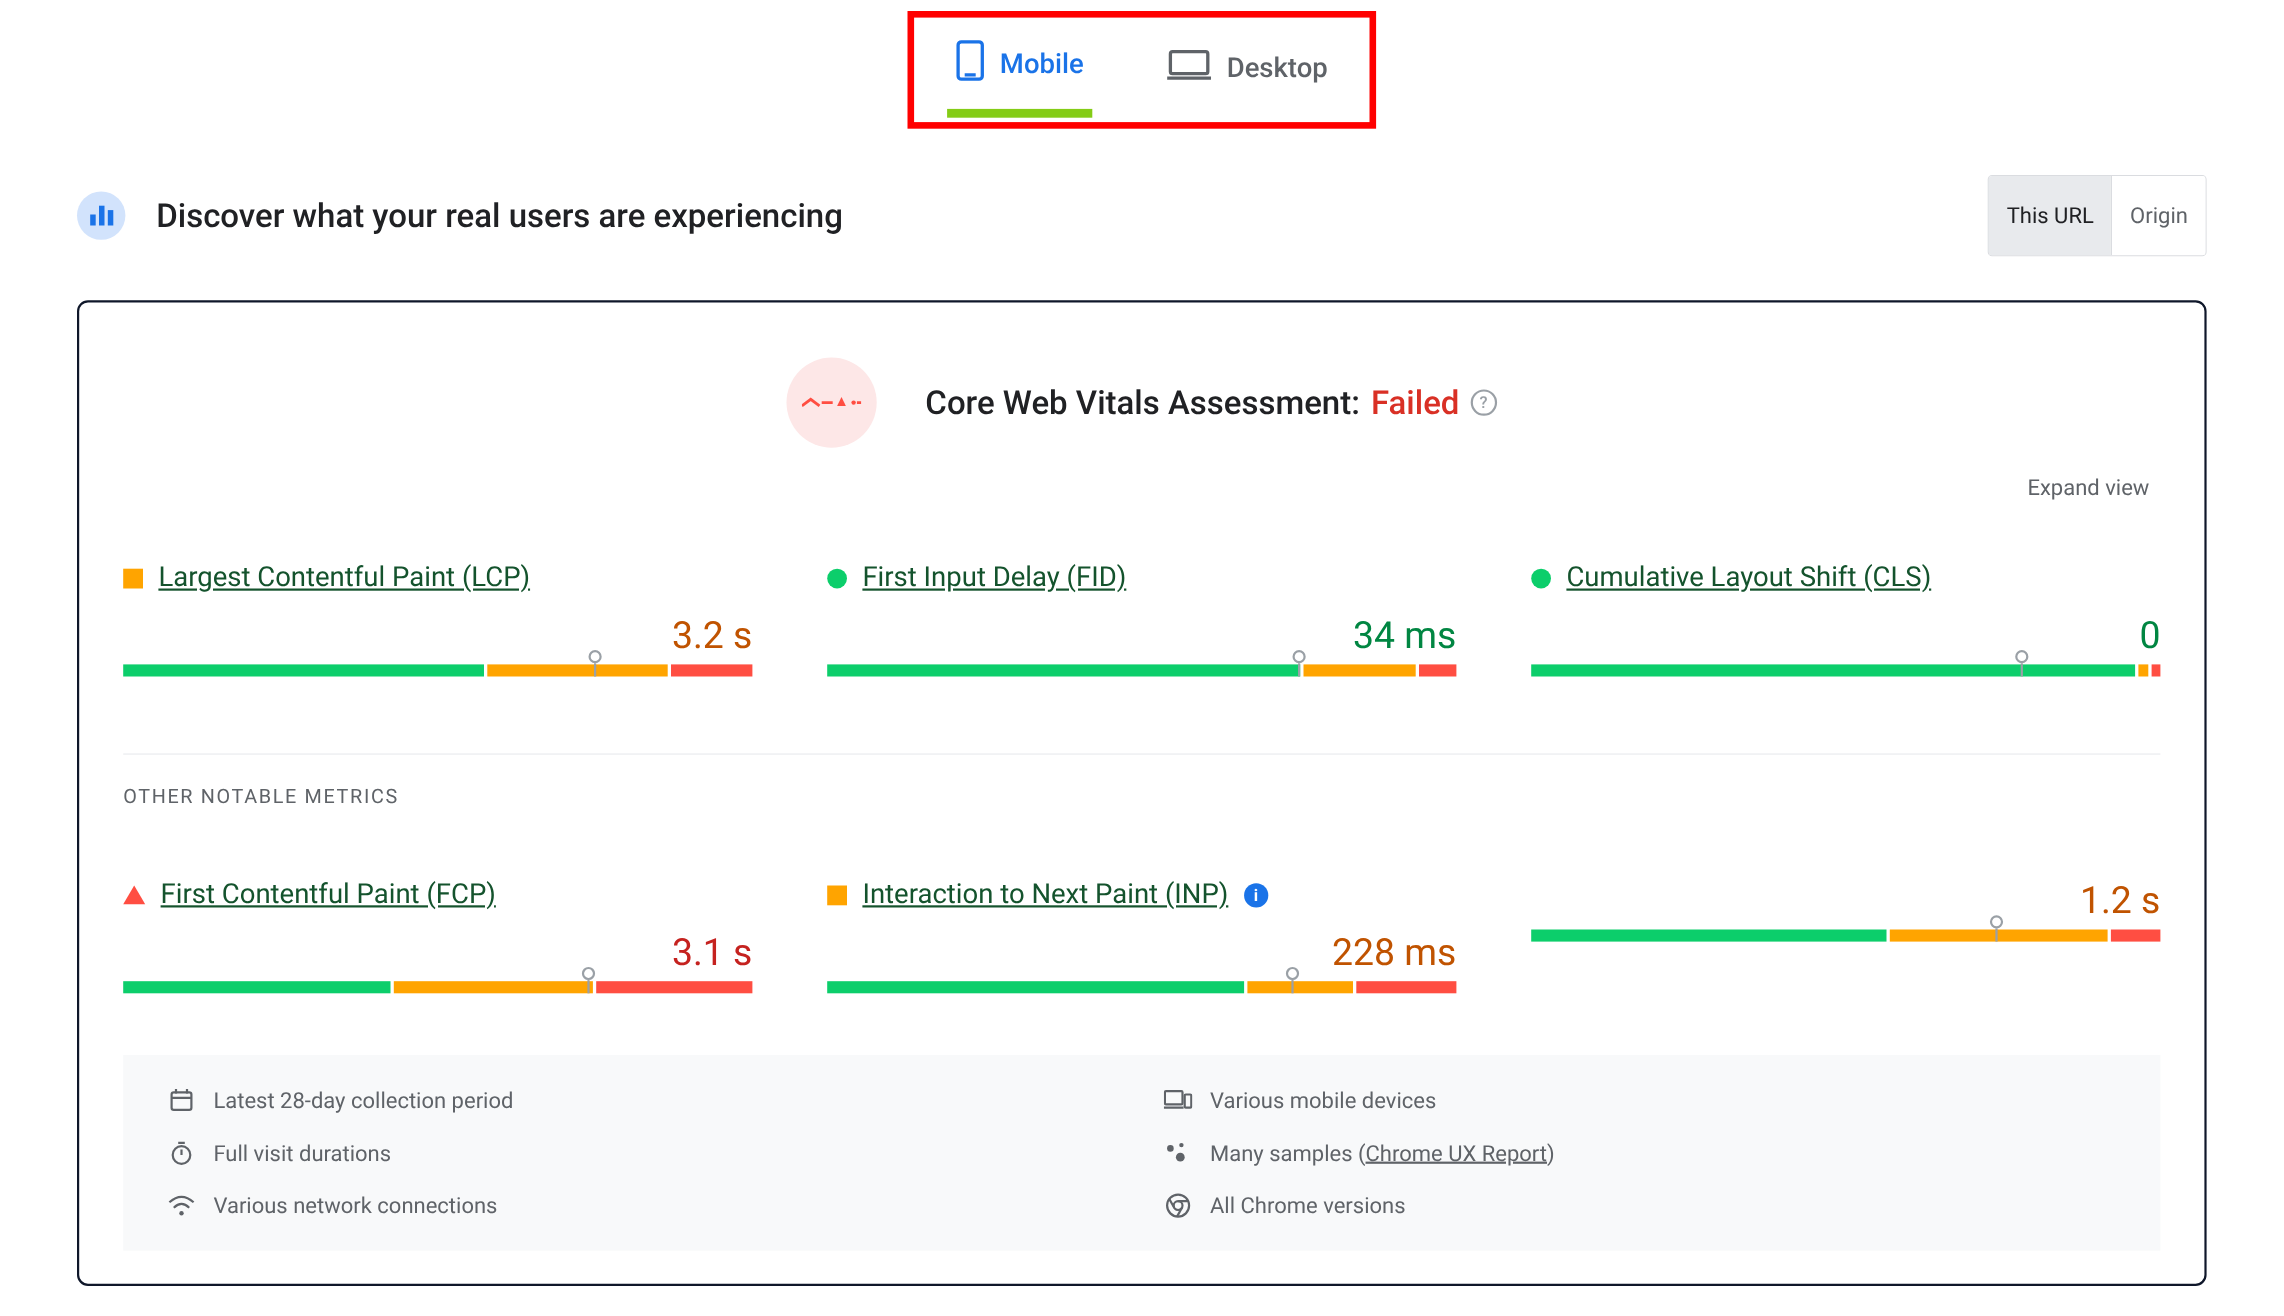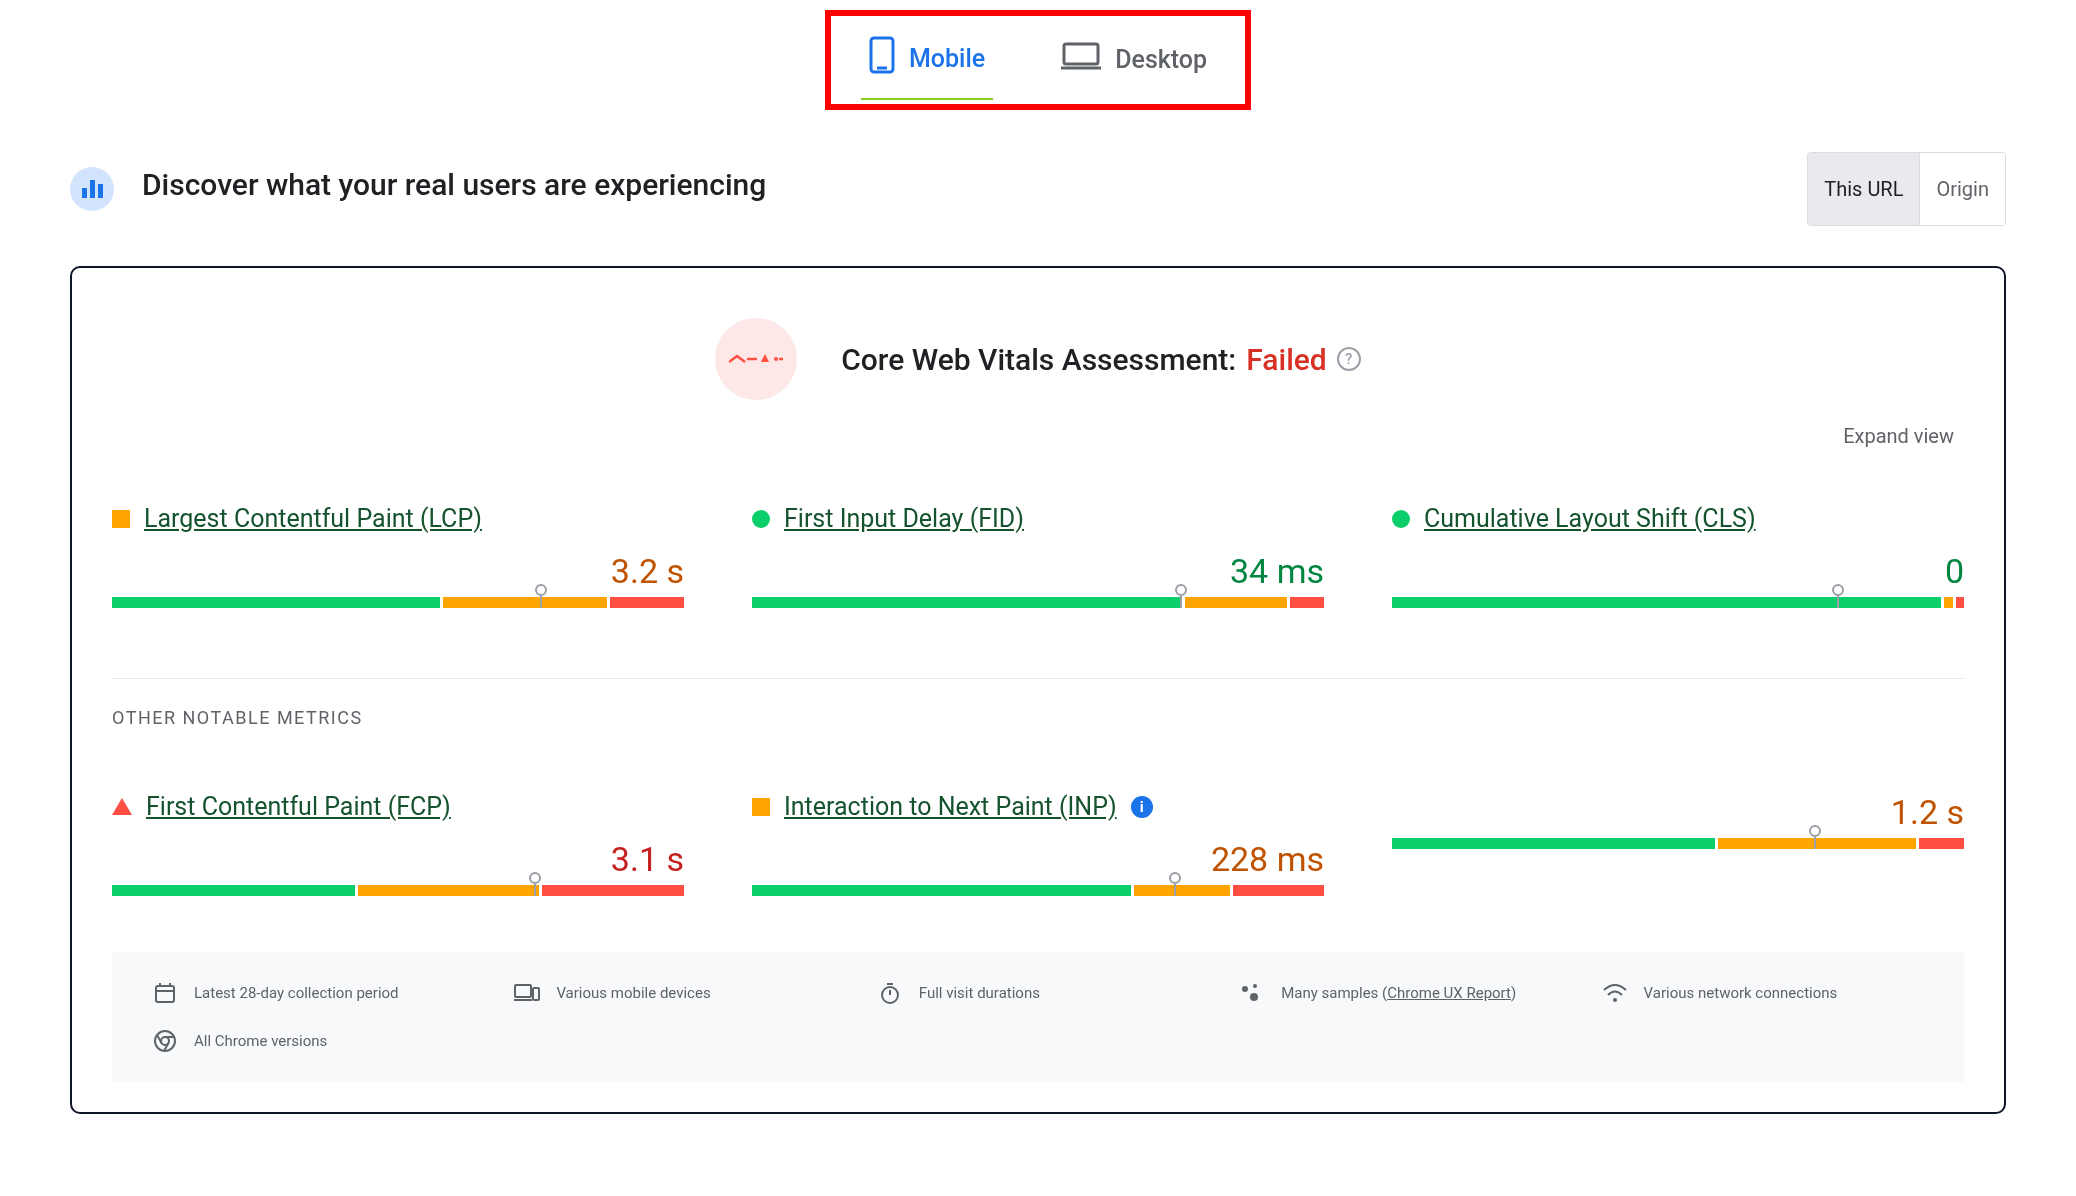--- a/index.html
+++ b/index.html
@@ -28,34 +28,35 @@
   align-items: center;
   gap: 14px;
   font-size: 25px;
   font-weight: 500;
   color: #5f6368;
   padding: 8px 8px 18px 8px;
   cursor: pointer;
 }
 .tab.active {
   color: #1a73e8;
-  border-bottom: 2px solid #84cc16;
+  border-bottom: 8px solid #84cc16;
 }
 .tab-icon {
   display: inline-block;
 }
 
 .section-header {
   display: flex;
   align-items: center;
   justify-content: space-between;
   margin-bottom: 40px;
 }
 .section-header-left {
   display: flex;
+  align-items: center;
   gap: 28px;
 }
 .crux-badge {
   width: 44px;
   height: 44px;
   border-radius: 50%;
   background: #d2e3fc;
   display:flex;
   align-items:center;
   justify-content:center;
@@ -231,24 +232,24 @@
   width:22px;height:22px;background:#1a73e8;color:#fff;border-radius:50%;
   display:inline-flex;align-items:center;justify-content:center;font-size:15px;font-weight:700;
 }
 .flask-icon{color:#1a73e8;font-size:22px;}
 
 .footer-grid {
   margin-top: 56px;
   background: #f8f9fa;
   padding: 28px 40px;
   display: grid;
-  grid-template-columns: repeat(5, 1fr);
+  grid-template-columns: repeat(2, 1fr);
   row-gap: 22px;
   column-gap: 40px;
-  font-size: 15px;
+  font-size: 20px;
   color: #5f6368;
 }
 .footer-item {
   display:flex;
   align-items:center;
   gap:16px;
 }
 .footer-icon {
   width:26px;height:26px;color:#5f6368;
   display:inline-flex;align-items:center;justify-content:center;

